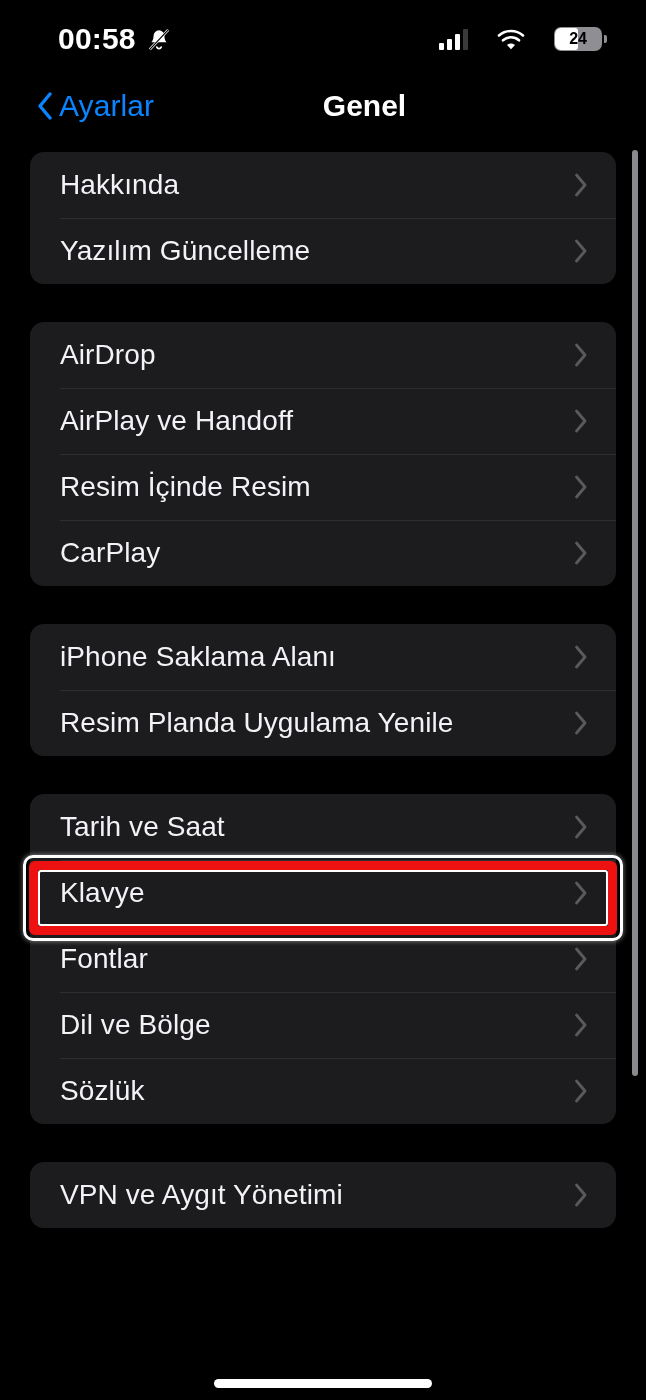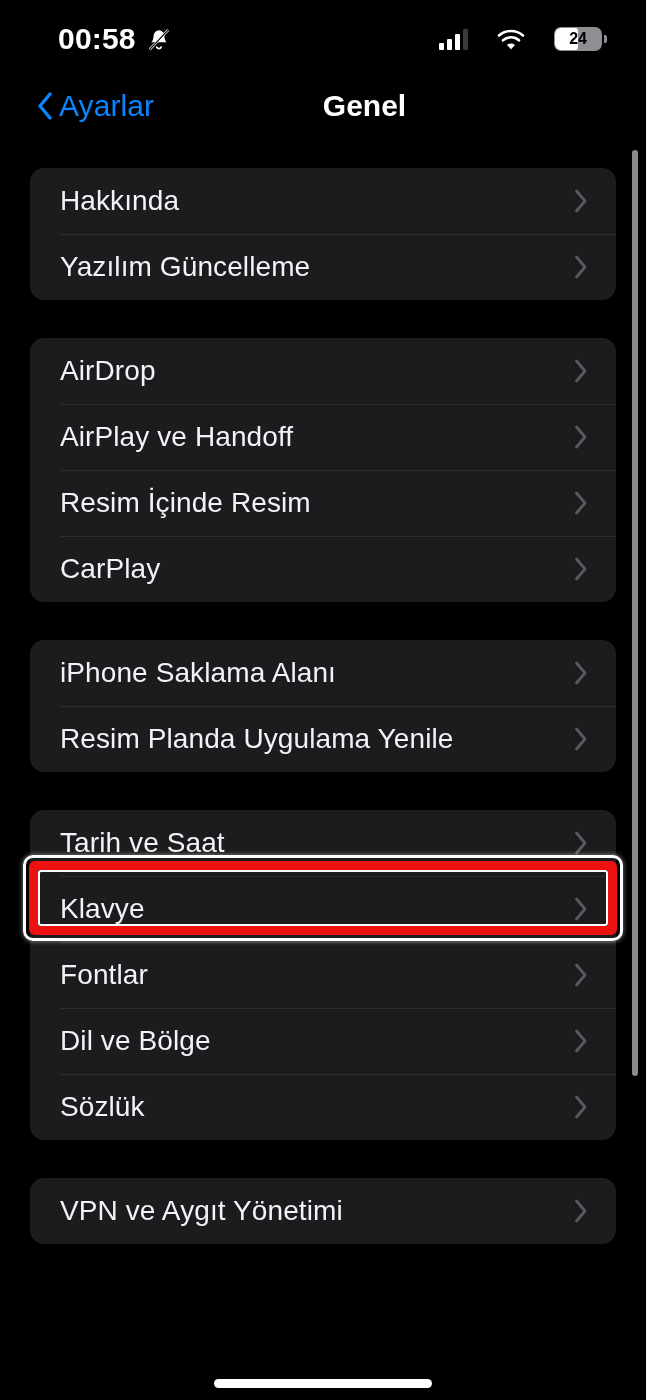--- a/index.html
+++ b/index.html
@@ -64,21 +64,21 @@
     display:flex; align-items:center; justify-content:center;
     color:#fff; font-size:30px; font-weight:700;padding-left:45px;
   }
 
   
   .list {
     position:absolute; top:152px; left:0; width:646px; height:1248px;
     overflow:hidden;
   }
   .group {
-    margin:16px 30px 38px 30px;
+    margin:0 30px 38px 30px;
     background:#1c1c1e;
     border-radius:14px;
     overflow:hidden;
   }
   .group.last { margin-bottom:0; }
   .row {
     position:relative;
     height:66px;
     display:flex; align-items:center;
     padding:0 20px 0 30px;

